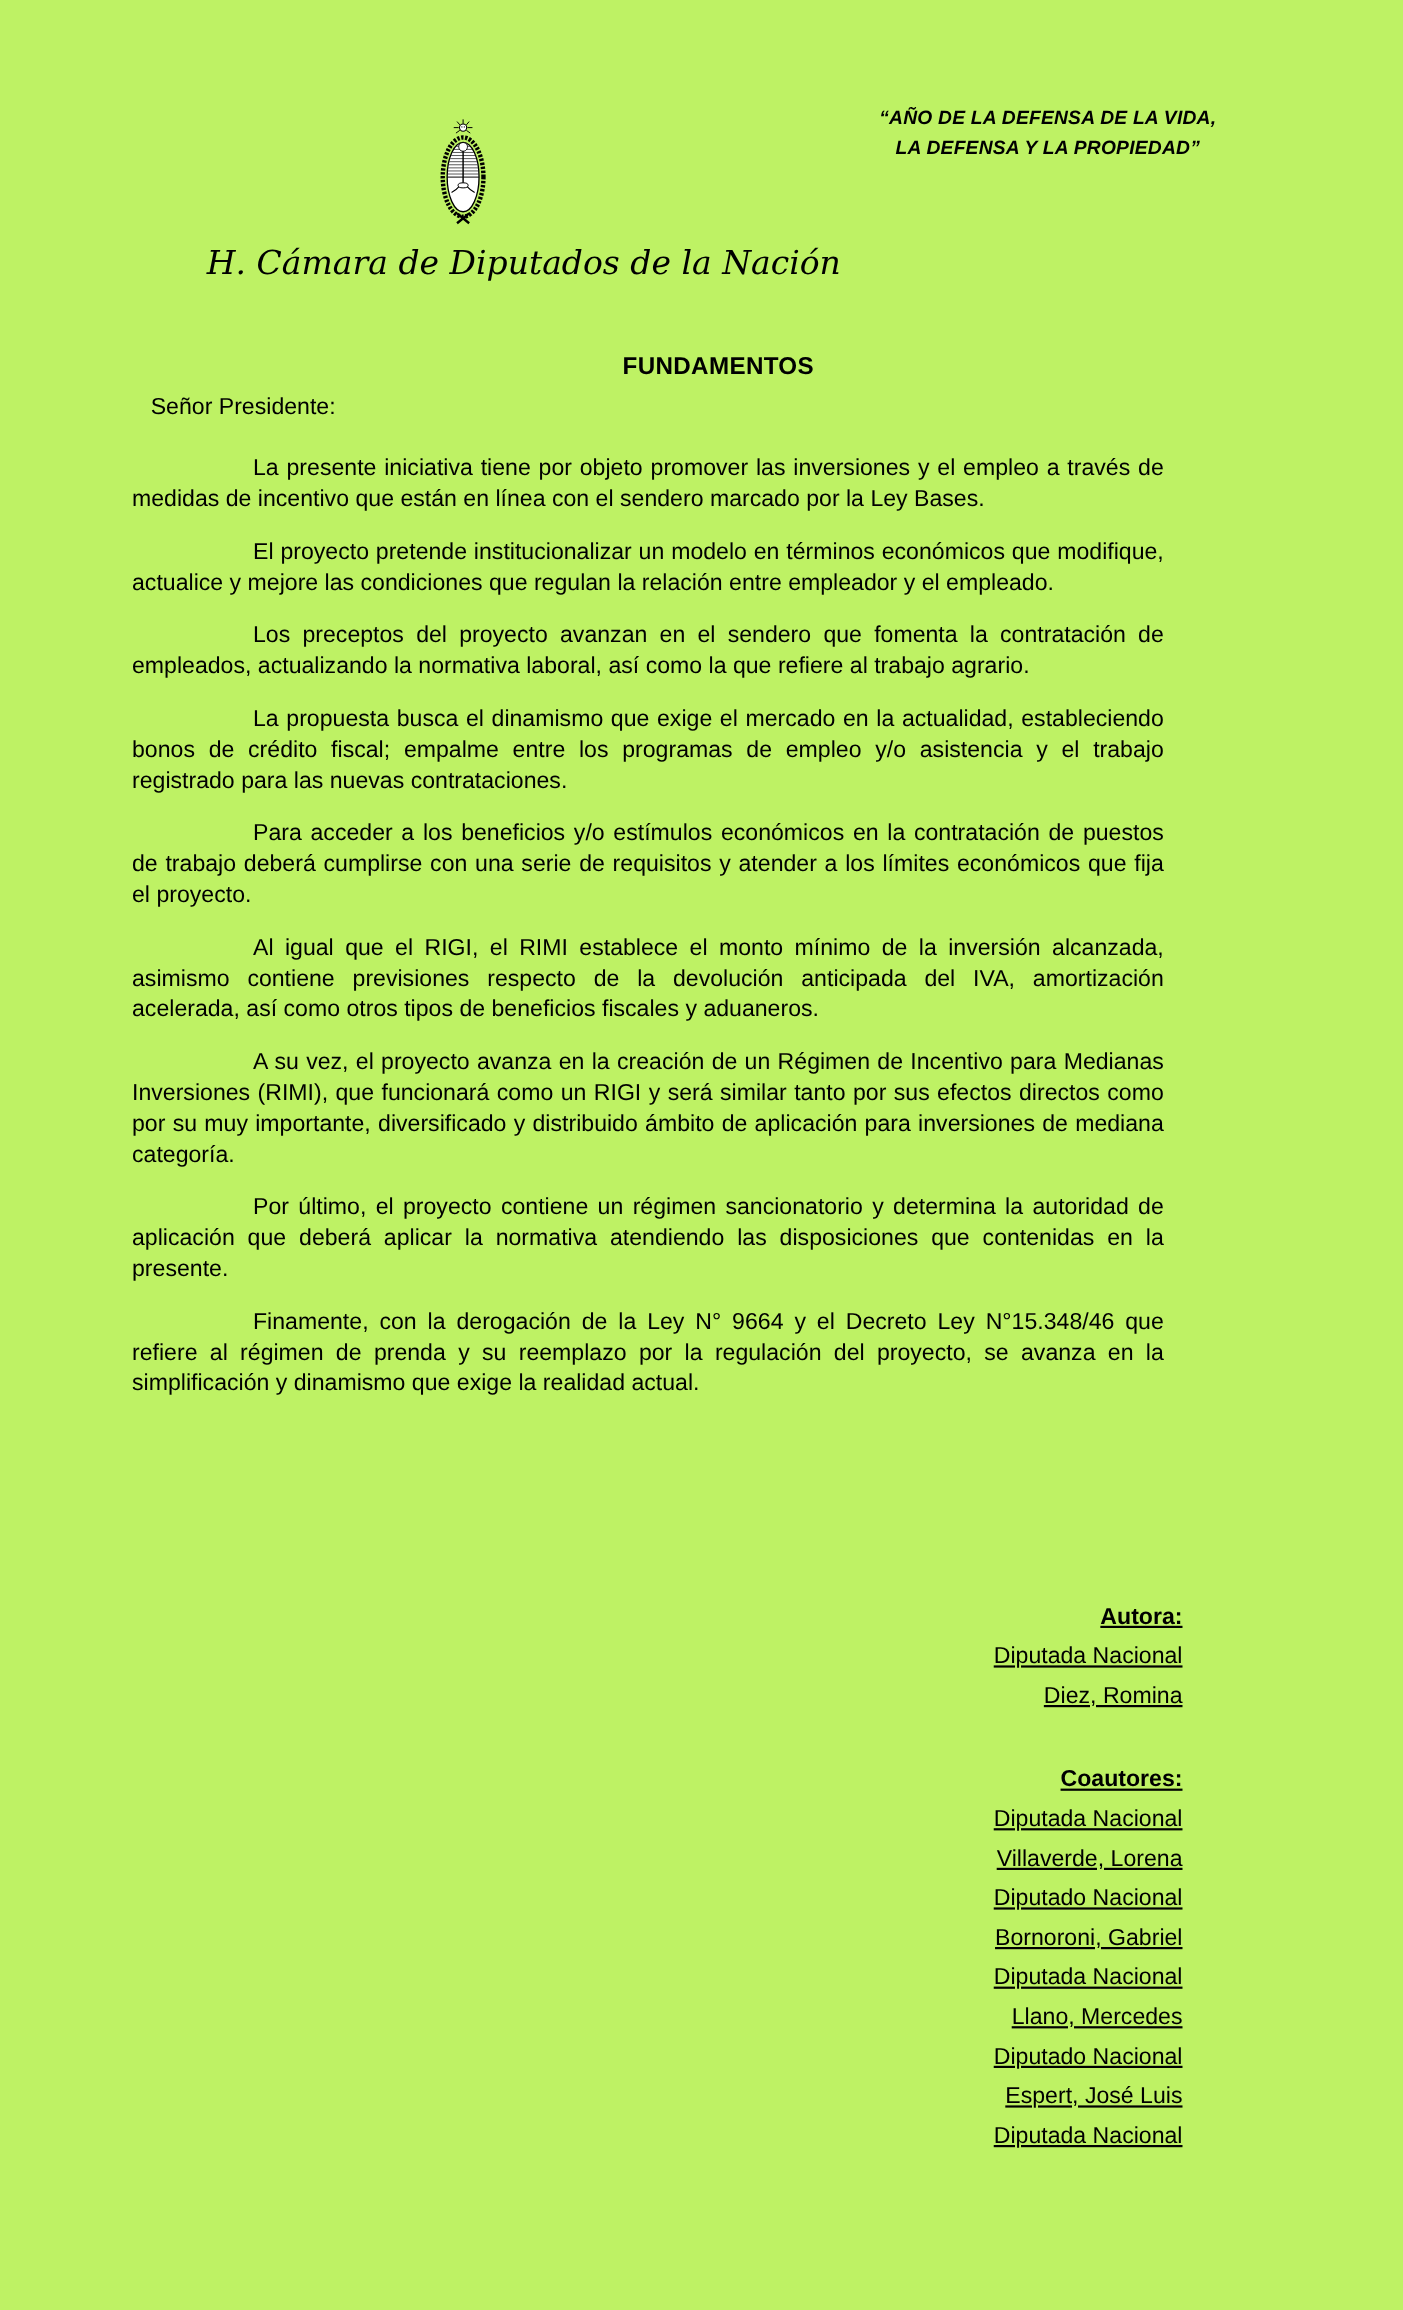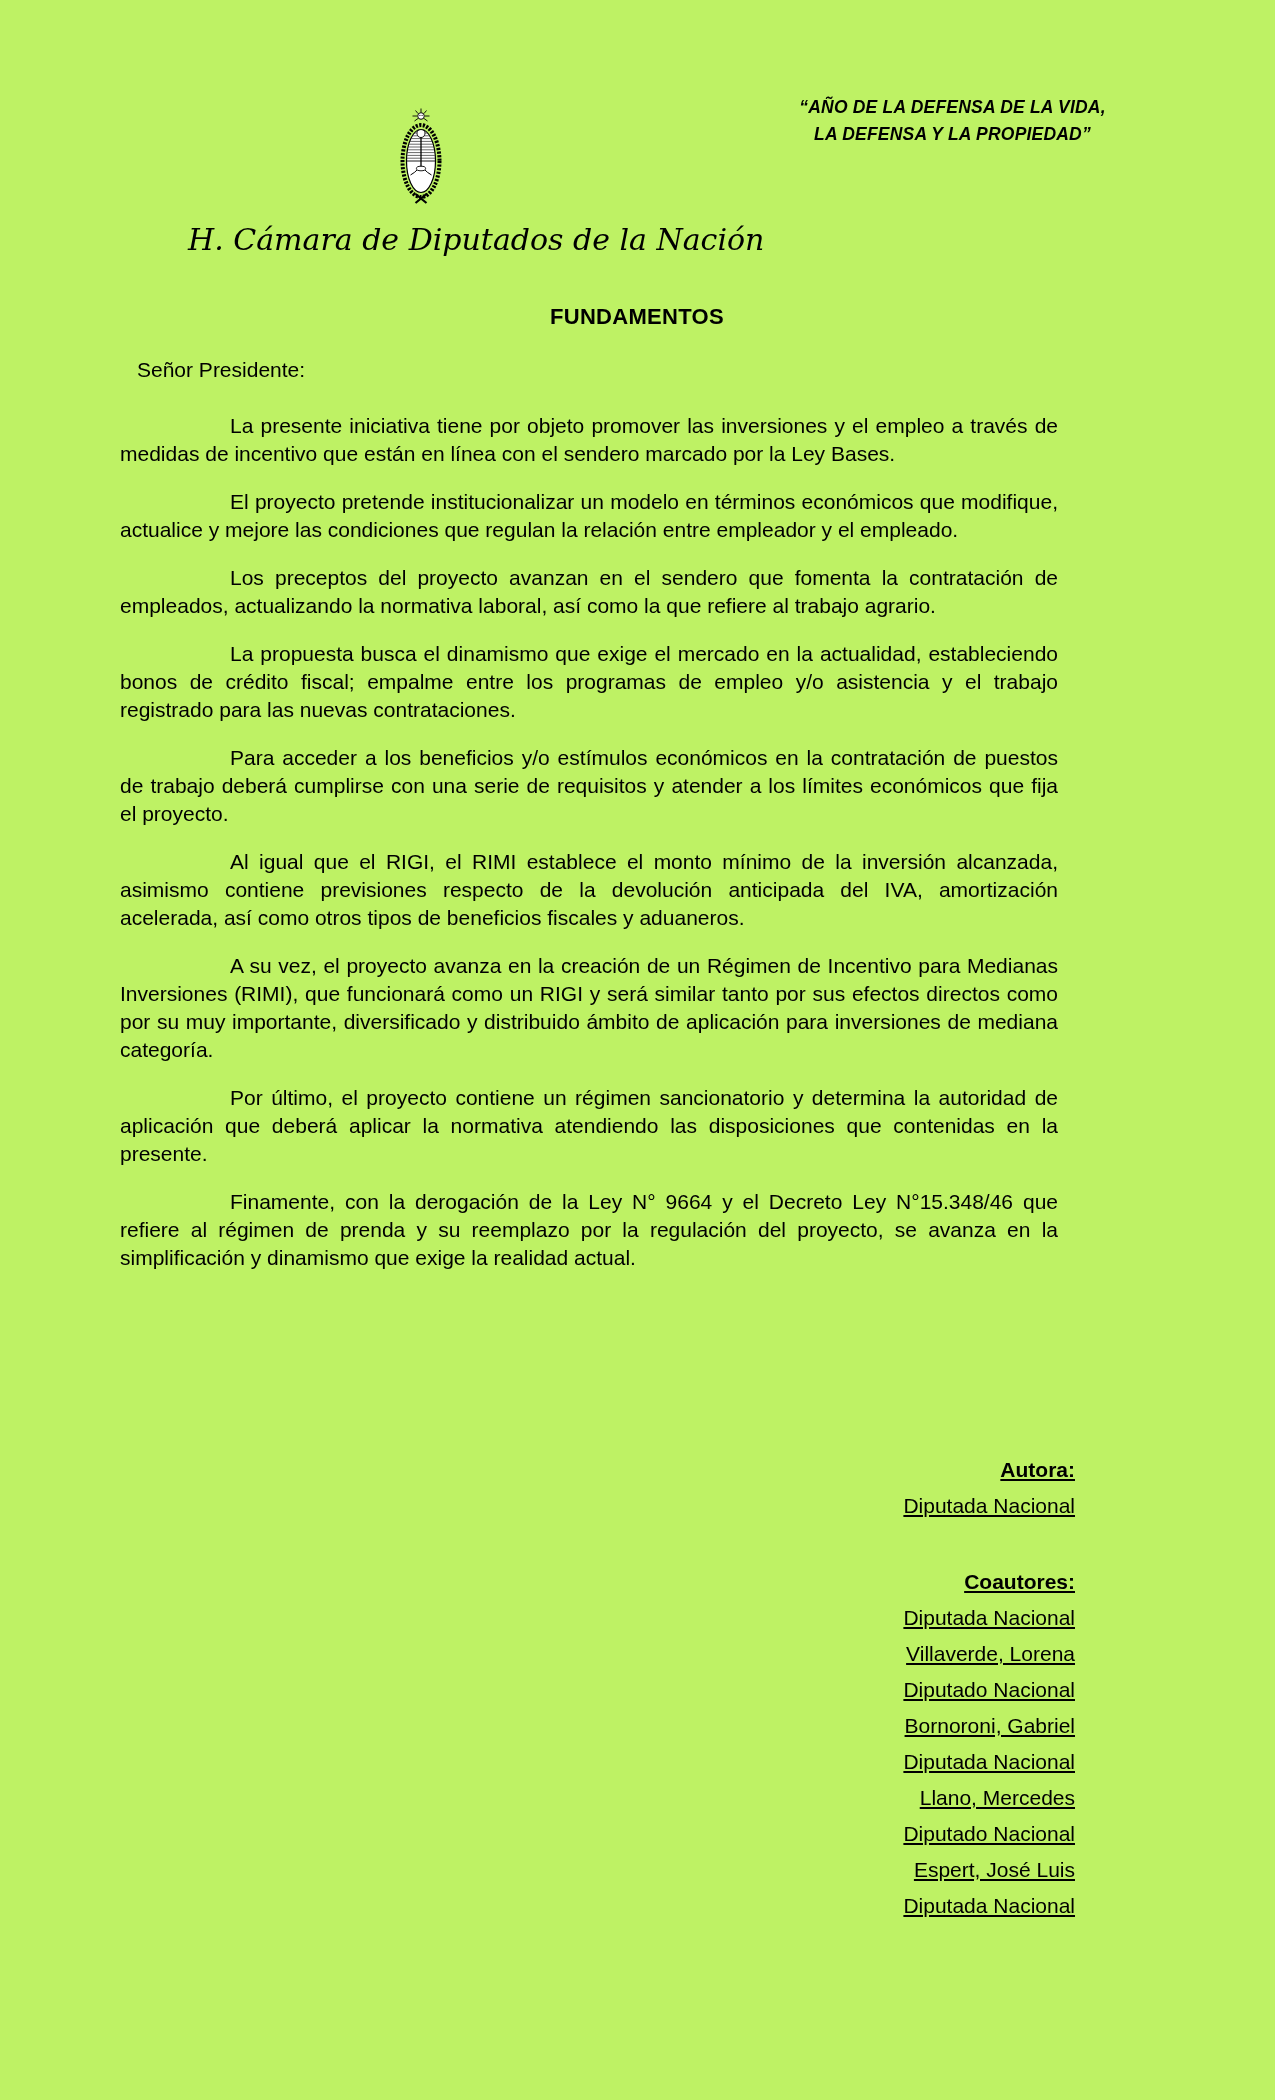--- a/index.html
+++ b/index.html
@@ -40,21 +40,21 @@
     font-family: "DejaVu Serif", serif;
     font-style: italic;
     font-size: 30px;
     white-space: nowrap;
   }
   .doc-title {
     position: absolute;
     left: 137px;
     top: 304px;
     width: 1000px;
-    margin: 0;
+    margin: 16px;
     text-align: center;
     font-size: 22px;
     font-weight: bold;
     letter-spacing: 0.3px;
   }
   .salutation {
     position: absolute;
     left: 137px;
     top: 358px;
     font-size: 21px;
@@ -159,20 +159,21 @@
     <p>Para acceder a los beneficios y/o estímulos económicos en la contratación de puestos de trabajo deberá cumplirse con una serie de requisitos y atender a los límites económicos que fija el proyecto.</p>
     <p>Al igual que el RIGI, el RIMI establece el monto mínimo de la inversión alcanzada, asimismo contiene previsiones respecto de la devolución anticipada del IVA, amortización acelerada, así como otros tipos de beneficios fiscales y aduaneros.</p>
     <p>A su vez, el proyecto avanza en la creación de un Régimen de Incentivo para Medianas Inversiones (RIMI), que funcionará como un RIGI y será similar tanto por sus efectos directos como por su muy importante, diversificado y distribuido ámbito de aplicación para inversiones de mediana categoría.</p>
     <p>Por último, el proyecto contiene un régimen sancionatorio y determina la autoridad de aplicación que deberá aplicar la normativa atendiendo las disposiciones que contenidas en la presente.</p>
     <p>Finamente, con la derogación de la Ley N° 9664 y el Decreto Ley N°15.348/46 que refiere al régimen de prenda y su reemplazo por la regulación del proyecto, se avanza en la simplificación y dinamismo que exige la realidad actual.</p>
   </div>
 
   <div class="signatures">
     <div class="sig-bold">Autora:</div>
     <div>Diputada Nacional</div>
+    <div>Diez, Romina</div>
     <div class="sig-gap"></div>
     <div class="sig-bold">Coautores:</div>
     <div>Diputada Nacional</div>
     <div>Villaverde, Lorena</div>
     <div>Diputado Nacional</div>
     <div>Bornoroni, Gabriel</div>
     <div>Diputada Nacional</div>
     <div>Llano, Mercedes</div>
     <div>Diputado Nacional</div>
     <div>Espert, José Luis</div>

